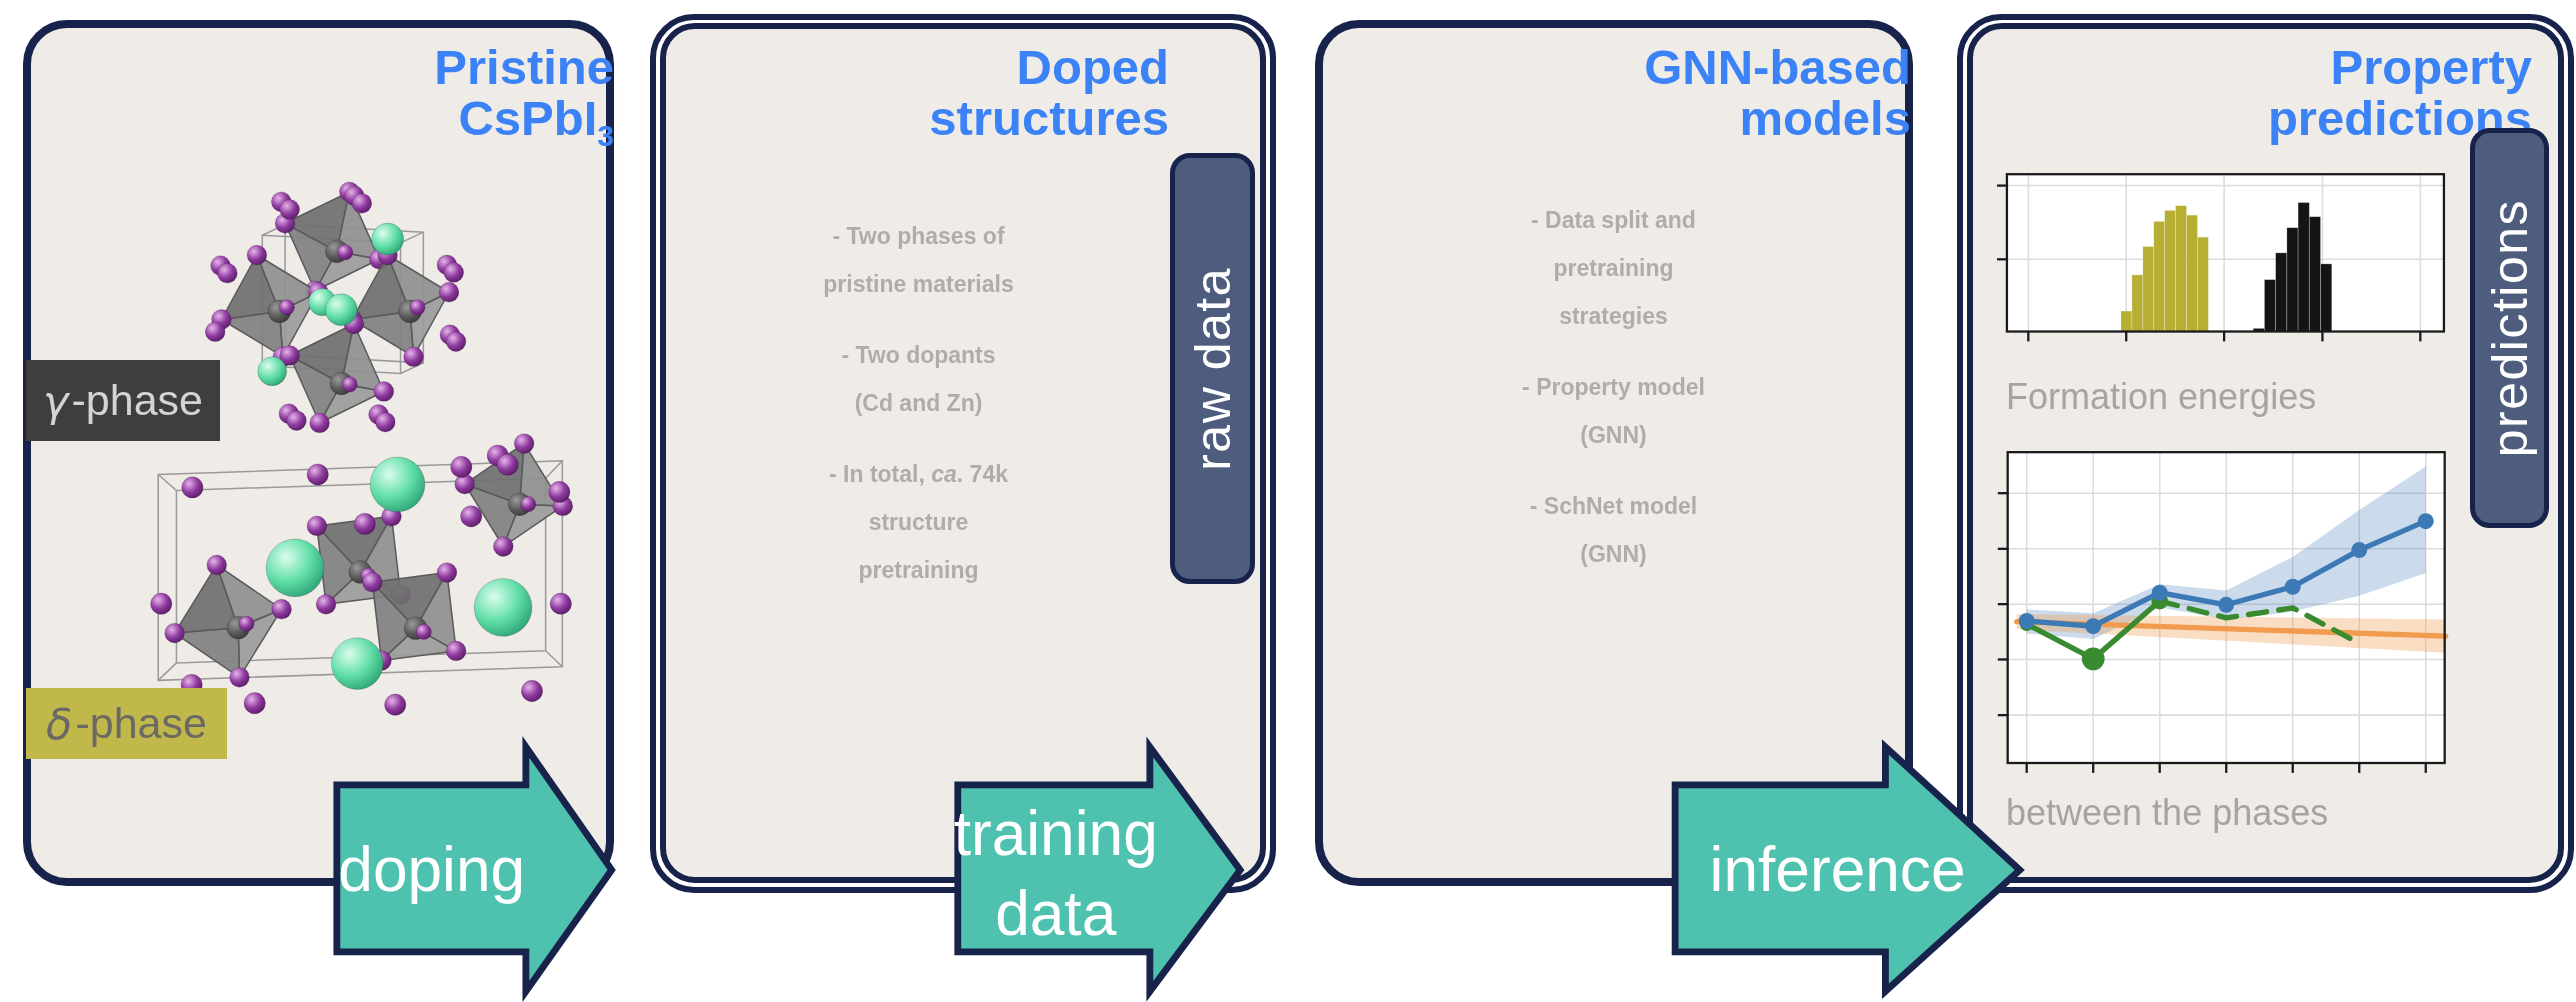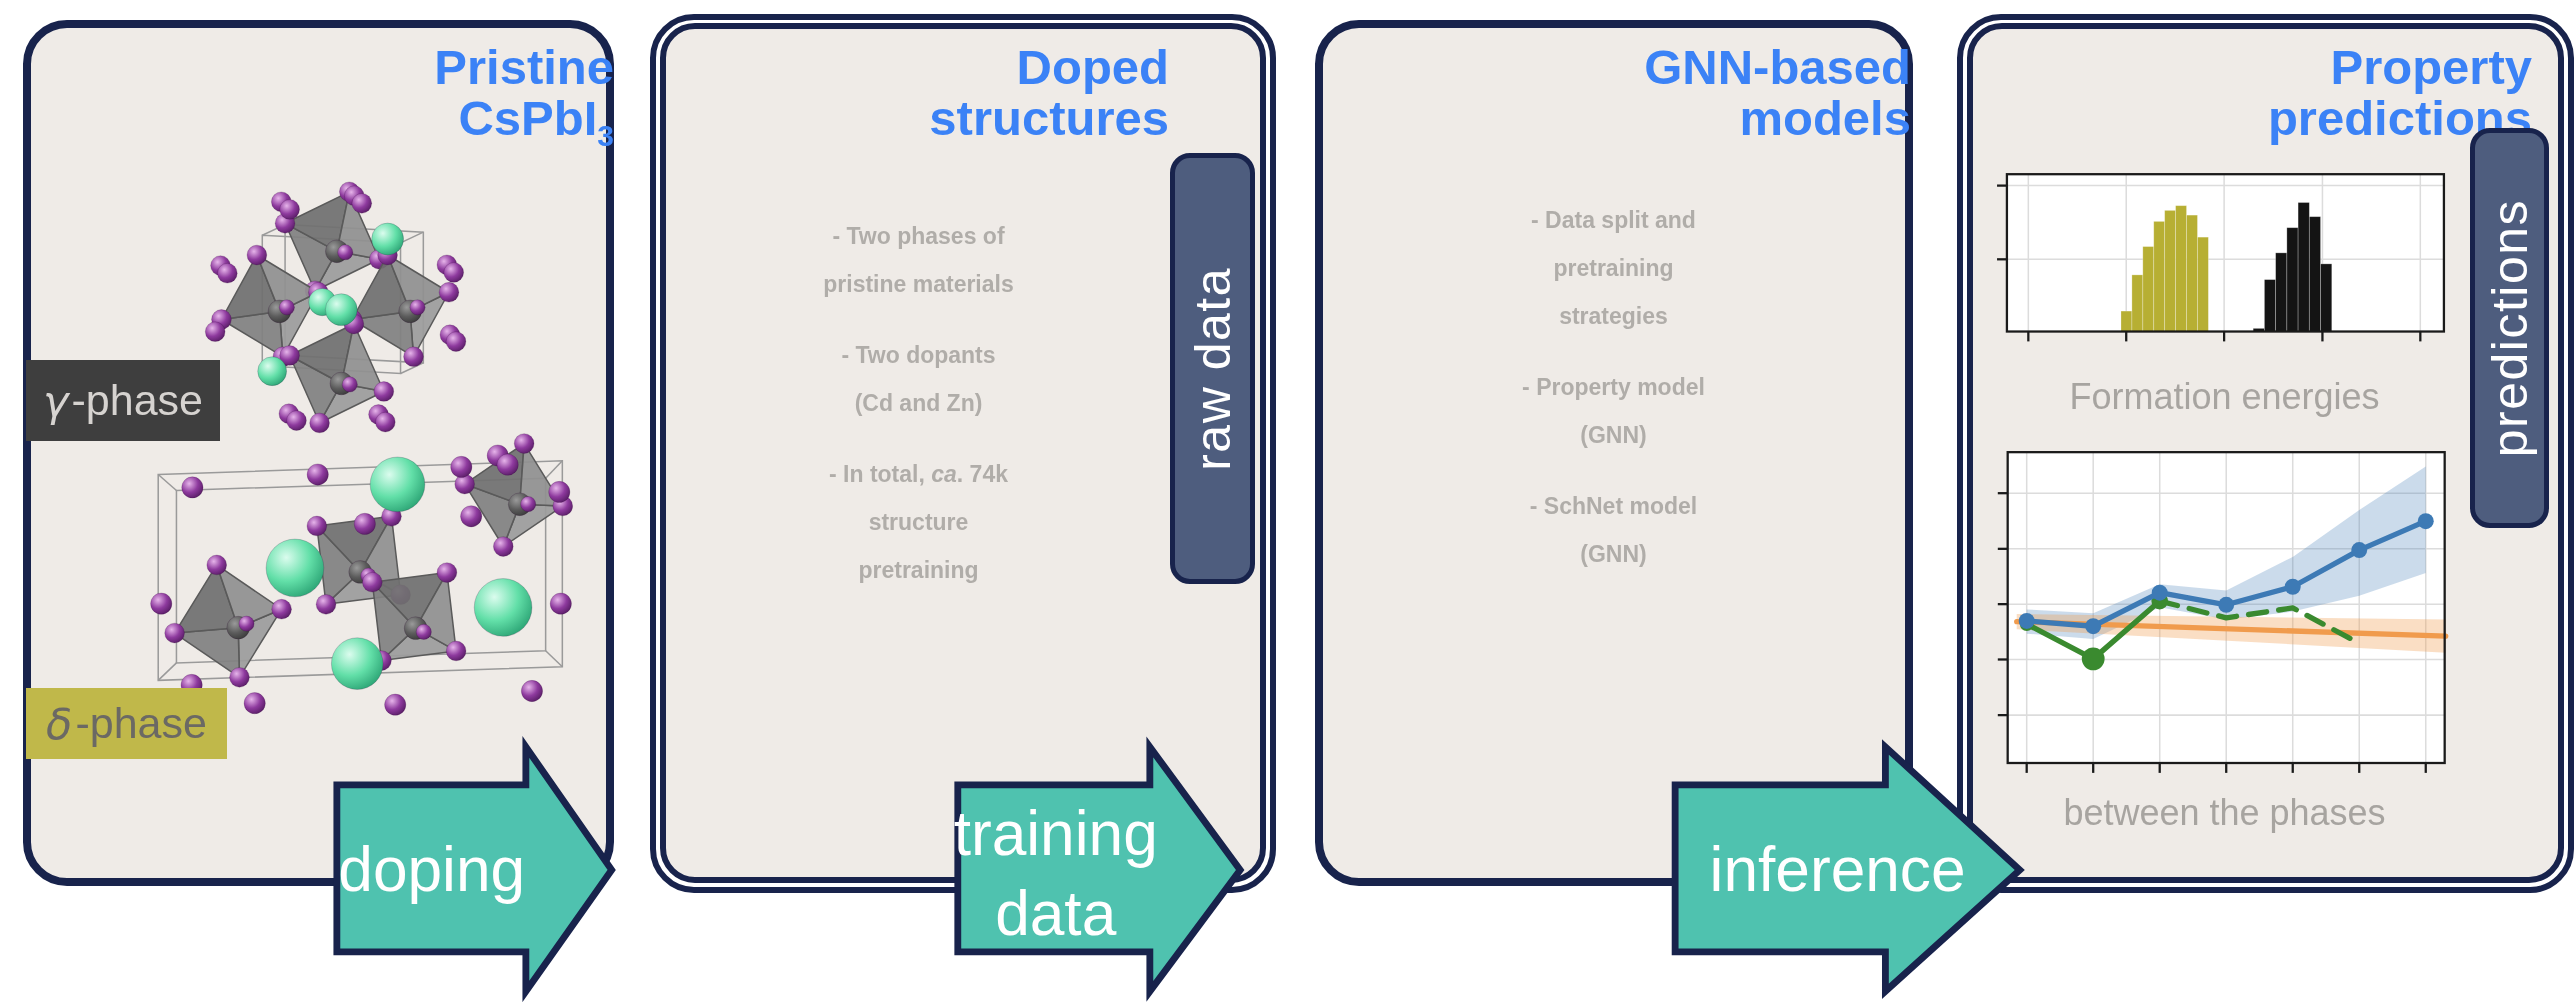--- a/index.html
+++ b/index.html
@@ -8,21 +8,21 @@
   
   .panel{position:absolute;background:#efebe7;border:8.4px solid #18234c;border-radius:44px;box-sizing:border-box;z-index:10;}
   .panel-outer{position:absolute;background:#ffffff;border:6.8px solid #18234c;border-radius:44px;padding:3.8px;box-sizing:border-box;z-index:10;}
   .panel-inner{width:100%;height:100%;background:#efebe7;border:6.8px solid #18234c;border-radius:35px;box-sizing:border-box;}
   
   .title{position:absolute;text-align:right;font-weight:700;font-size:49px;line-height:51px;color:#3b82f6;z-index:16;}
   .title sub{font-size:30px;}
   .bullets{position:absolute;text-align:center;font-weight:700;font-size:23px;line-height:48px;color:#b0ada9;z-index:16;}
   .bullets .para{margin:0 0 23px 0;}
   .bullets .i{font-style:italic;}
-  .caption{position:absolute;text-align:center;font-size:36px;line-height:46px;color:#a7a4a0;z-index:16;}
+  .caption{position:absolute;text-align:left;font-size:36px;line-height:46px;color:#a7a4a0;z-index:16;}
   .phase-label{position:absolute;display:flex;align-items:center;justify-content:center;
                font-size:43px;z-index:18;}
   .phase-label .sym{font-style:italic;font-family:"DejaVu Sans",sans-serif;margin-right:3px;}
   .gamma{background:#3e3e3e;color:#d6d3d0;}
   .delta{background:#c0b84a;color:#6b6964;}
   
   .vtab{position:absolute;background:#4e5d7e;border:5.3px solid #18234c;border-radius:20px;box-sizing:border-box;
         display:flex;align-items:center;justify-content:center;z-index:22;}
   .vtab span{writing-mode:vertical-rl;transform:rotate(180deg);color:#ffffff;font-size:50px;letter-spacing:1.5px;}
   

